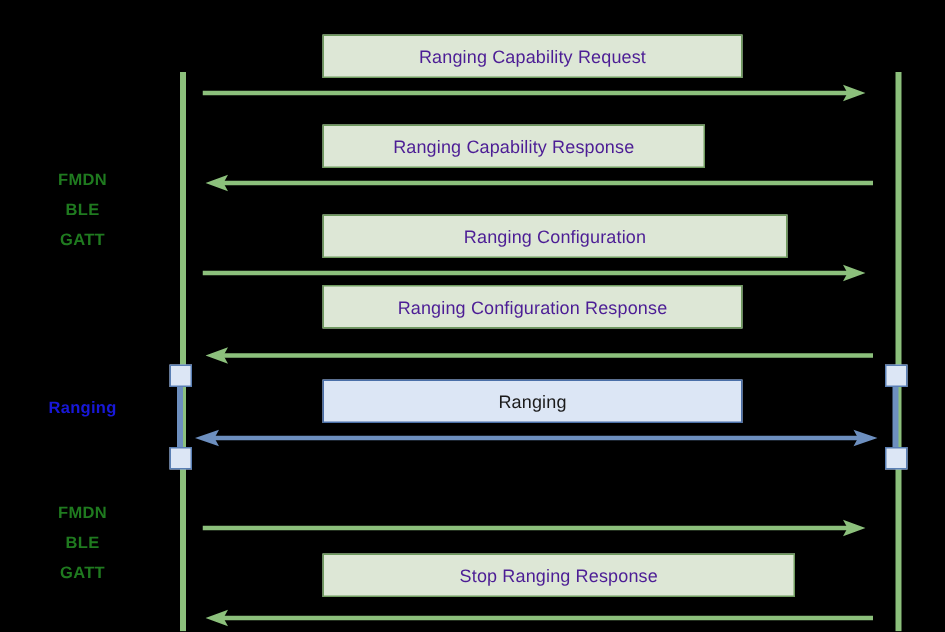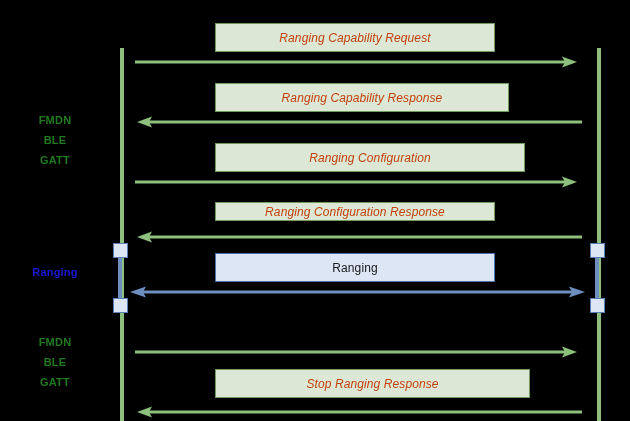--- a/index.html
+++ b/index.html
@@ -39,22 +39,21 @@
     box-sizing: border-box;
     display: flex;
     align-items: center;
     justify-content: center;
     font-size: 12px;
     letter-spacing: 0.1px;
   }
   .msg-box.green {
     background: #dde7d6;
     border: 1px solid #6f9b5f;
-    color: #c2410c;
-    font-style: italic;
+    color: #4c1d95;
   }
   .msg-box.blue {
     background: #dce6f5;
     border: 1px solid #4a6fa8;
     color: #1a1a1a;
   }
   
   .arrow {
     position: absolute;
     height: 14px;
@@ -100,37 +99,37 @@
 GATT</div>
 
   <div class="msg-box green" style="left:215px; top:23px; width:280px; height:29px;">Ranging Capability Request</div>
   <div class="arrow" style="left:135px; top:55px; width:442px;">
     <svg width="442" height="14" viewBox="0 0 442 14">
       <line x1="0" y1="7" x2="434" y2="7" stroke="#8cc07c" stroke-width="3"></line>
       <polygon points="442,7 427,1.5 430,7 427,12.5" fill="#8cc07c"></polygon>
     </svg>
   </div>
 
-  <div class="msg-box green" style="left:215px; top:83px; width:294px; height:29px;">Ranging Capability Response</div>
+  <div class="msg-box green" style="left:215px; top:83px; width:255px; height:29px;">Ranging Capability Response</div>
   <div class="arrow" style="left:137px; top:115px; width:445px;">
     <svg width="445" height="14" viewBox="0 0 445 14">
       <line x1="11" y1="7" x2="445" y2="7" stroke="#8cc07c" stroke-width="3"></line>
       <polygon points="0,7 15,1.5 12,7 15,12.5" fill="#8cc07c"></polygon>
     </svg>
   </div>
 
   <div class="msg-box green" style="left:215px; top:143px; width:310px; height:29px;">Ranging Configuration</div>
   <div class="arrow" style="left:135px; top:175px; width:442px;">
     <svg width="442" height="14" viewBox="0 0 442 14">
       <line x1="0" y1="7" x2="434" y2="7" stroke="#8cc07c" stroke-width="3"></line>
       <polygon points="442,7 427,1.5 430,7 427,12.5" fill="#8cc07c"></polygon>
     </svg>
   </div>
 
-  <div class="msg-box green" style="left:215px; top:202px; width:280px; height:19px;">Ranging Configuration Response</div>
+  <div class="msg-box green" style="left:215px; top:190px; width:280px; height:29px;">Ranging Configuration Response</div>
   <div class="arrow" style="left:137px; top:230px; width:445px;">
     <svg width="445" height="14" viewBox="0 0 445 14">
       <line x1="11" y1="7" x2="445" y2="7" stroke="#8cc07c" stroke-width="3"></line>
       <polygon points="0,7 15,1.5 12,7 15,12.5" fill="#8cc07c"></polygon>
     </svg>
   </div>
 
   <div class="msg-box blue" style="left:215px; top:253px; width:280px; height:29px;">Ranging</div>
   <div class="arrow" style="left:130px; top:285px; width:455px;">
     <svg width="455" height="14" viewBox="0 0 455 14">

